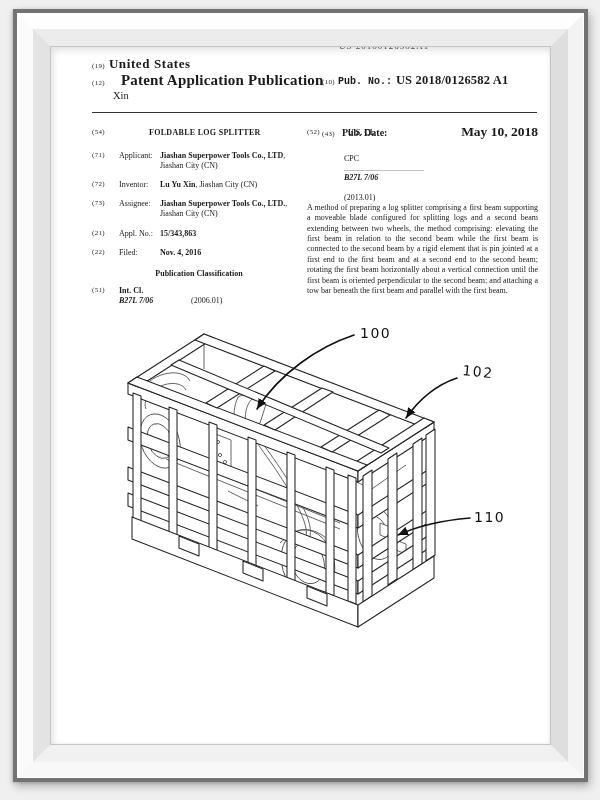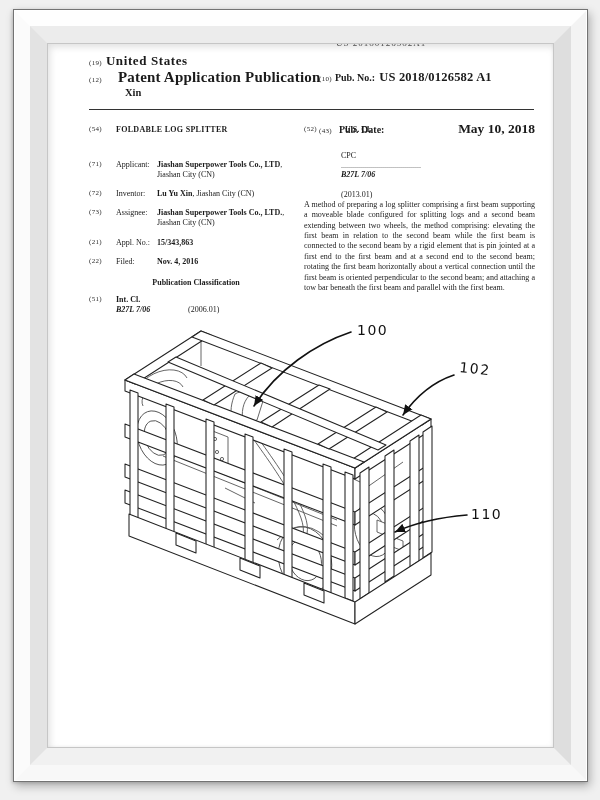--- a/index.html
+++ b/index.html
@@ -4,21 +4,21 @@
 <style>
   html,body{margin:0;padding:0;}
   body{
     width:600px;height:800px;position:relative;
     background:#f0f0f0;
     font-family:"Liberation Serif","DejaVu Serif",serif;
     color:#1b1b1b;overflow:hidden;
   }
   .frame{
     position:absolute;left:13px;top:9px;right:12px;bottom:18px;
-    background:#fff;border:1px solid #737373;
+    background:#fff;border:4px solid #737373;
     box-shadow:2px 4px 9px rgba(0,0,0,.28), -1px 1px 3px rgba(0,0,0,.15);
   }
   .molding{
     position:absolute;inset:1px;
     border:15px solid;
     border-color:#fefefe #f3f3f3 #f8f8f8 #fbfbfb;
   }
   .slope{
     position:absolute;inset:0;
     border:17px solid;
@@ -32,39 +32,39 @@
   }
   .partial-top{
     position:absolute;left:288px;top:-6px;height:12px;
     font-size:9px;letter-spacing:1px;color:#4a4a4a;white-space:nowrap;
   }
   .tagnum{font-size:7px;color:#2a2a2a;letter-spacing:.3px;}
   .hdr{position:absolute;left:41px;top:9px;width:446px;}
   .hdr-row{display:flex;align-items:baseline;}
   .country{font-size:13px;font-weight:bold;letter-spacing:.6px;margin-left:4px;}
   .kind{font-size:15px;font-weight:bold;letter-spacing:.2px;margin-left:16px;white-space:nowrap;}
-  .inventor-line{font-size:10.5px;font-weight:bold;margin-left:36px;margin-top:1px;}
+  .inventor-line{font-size:10.5px;font-weight:normal;margin-left:21px;margin-top:1px;}
   .hdr-right{position:absolute;left:230px;top:17px;width:216px;}
   .pubno-row{display:flex;align-items:baseline;white-space:nowrap;}
-  .pubno-label{font-size:10px;font-weight:bold;margin-left:3px;}
+  .pubno-label{font-size:10px;font-weight:bold;margin-left:3px;font-family:Liberation Mono, monospace;}
   .pubno-value{font-size:12.5px;font-weight:bold;margin-left:4px;letter-spacing:.2px;}
   .pubdate-row{display:flex;align-items:baseline;justify-content:space-between;margin-top:2px;}
   .pubdate-left{white-space:nowrap;margin-top:32px;}
   .pubdate-label{font-size:10px;font-weight:bold;margin-left:3px;}
   .pubdate-value{font-size:13.5px;font-weight:bold;}
   .rule{position:absolute;left:41px;top:65px;width:445px;border-top:1px solid #333;}
   .leftcol{position:absolute;left:41px;top:81px;width:214px;font-size:8px;line-height:9.8px;}
   .rightcol{position:absolute;left:256px;top:81px;width:231px;font-size:8px;line-height:9.8px;}
   .fld{display:flex;margin-bottom:9px;}
   .fld .tag{width:27px;flex:none;}
   .fld .lbl{width:41px;flex:none;}
   .fld .val{flex:1;}
   b{font-weight:bold;}
   .title54{font-weight:bold;letter-spacing:.3px;}
-  .m54{margin-bottom:25px;}
+  .m54{margin-bottom:13px;gap:30px;}
   .m2l{margin-bottom:10px;}
   .pubclass{font-weight:bold;text-align:center;margin:12px 0 7px 0;font-size:8px;}
   .code{font-style:italic;font-weight:bold;display:inline-block;width:70px;}
   .cpcline{display:flex;align-items:baseline;margin-left:34px;white-space:nowrap;flex-direction:column;}
   .cpcdots{flex:1;overflow:hidden;margin:0 3px;color:#333;}
   .cpccode{font-style:italic;font-weight:bold;}
   .abs-head{display:flex;margin-top:14px;margin-bottom:8px;}
   .abs-title{flex:1;text-align:center;font-weight:bold;letter-spacing:.8px;font-size:8.5px;}
   .abstract{text-align:justify;line-height:10.4px;color:#222;}
   .figure-wrap{position:absolute;left:57px;top:264px;width:402px;height:345px;}

